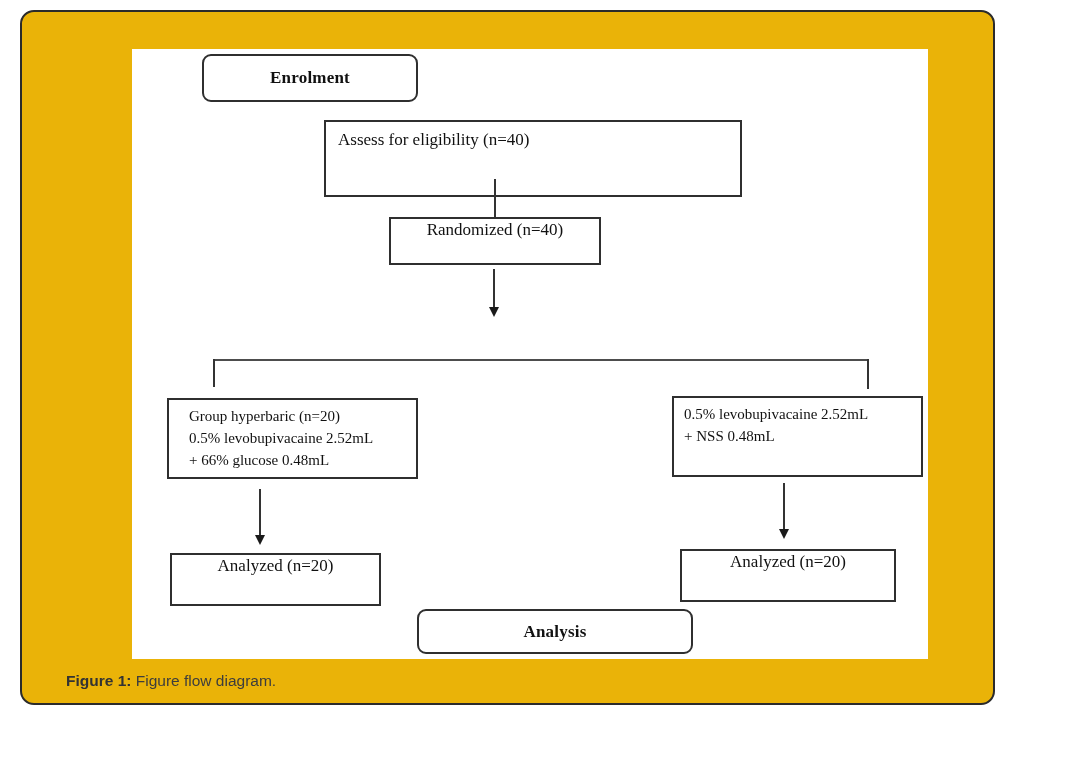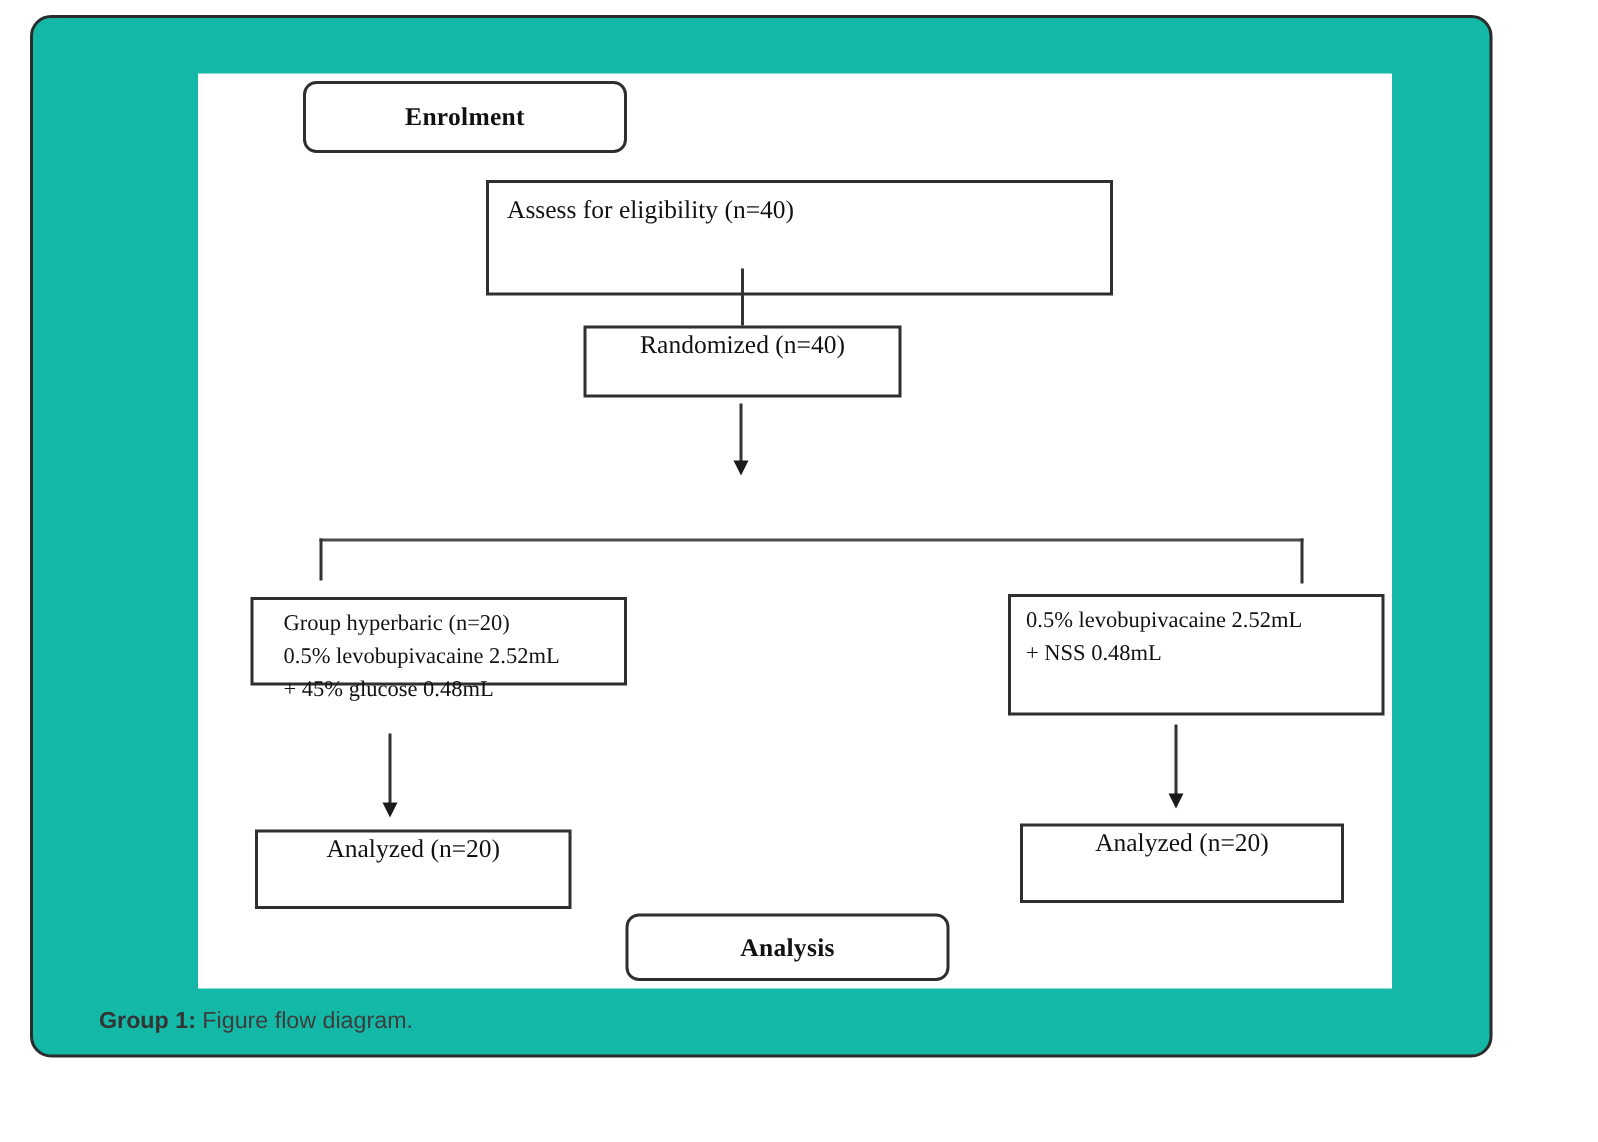--- a/index.html
+++ b/index.html
@@ -11,21 +11,21 @@
     font-family: "Liberation Serif", serif;
     overflow: hidden;
     position: relative;
   }
   .card {
     position: absolute;
     left: 20px;
     top: 10px;
     width: 975px;
     height: 695px;
-    background: #14b8a6;
+    background: #eab308;
     border: 2px solid #2b2b2b;
     border-radius: 14px;
     box-sizing: border-box;
   }
   .canvas {
     position: absolute;
     left: 110px;
     top: 37px;
     width: 796px;
     height: 610px;
@@ -128,24 +128,24 @@
     <div class="arrow" style="left:356px; top:220px; height:48px;">
       <div class="shaft" style="height:40px;"></div>
       <div class="head"></div>
     </div>
 
     <div class="hline" style="left:81px; top:310px; width:656px;"></div>
     <div class="vline" style="left:81px; top:310px; height:28px;"></div>
     <div class="vline" style="left:735px; top:310px; height:30px;"></div>
 
 
-    <div class="node group-box" style="left:35px; top:349px; width:251px; height:59px;padding-left:20px;">
+    <div class="node group-box" style="left:35px; top:349px; width:251px; height:81px;padding-left:20px;">
       <div>Group hyperbaric (n=20)</div>
       <div>0.5% levobupivacaine 2.52mL</div>
-      <div>+ 45% glucose 0.48mL</div>
+      <div>+ 66% glucose 0.48mL</div>
     </div>
 
     <div class="node group-box" style="left:540px; top:347px; width:251px; height:81px;">
       <div>0.5% levobupivacaine 2.52mL</div>
       <div>+ NSS 0.48mL</div>
     </div>
 
     <div class="arrow" style="left:122px; top:440px; height:56px;">
       <div class="shaft" style="height:48px;"></div>
       <div class="head"></div>
@@ -157,23 +157,23 @@
     </div>
 
     <div class="node centered" style="left:38px; top:504px; width:211px; height:53px;">
       <span>Analyzed (n=20)</span>
     </div>
 
     <div class="node centered" style="left:548px; top:500px; width:216px; height:53px;">
       <span>Analyzed (n=20)</span>
     </div>
 
-    <div class="node rounded" style="left:285px; top:560px; width:216px; height:45px;text-align:center;">
+    <div class="node rounded" style="left:285px; top:560px; width:276px; height:45px;text-align:center;">
       <span>Analysis</span>
     </div>
 
   </div>
 
   <div class="caption">
-    <b>Group 1:</b><span> Figure flow diagram.</span>
+    <b>Figure 1:</b><span> Figure flow diagram.</span>
   </div>
 
 </div>
 
 </body></html>

